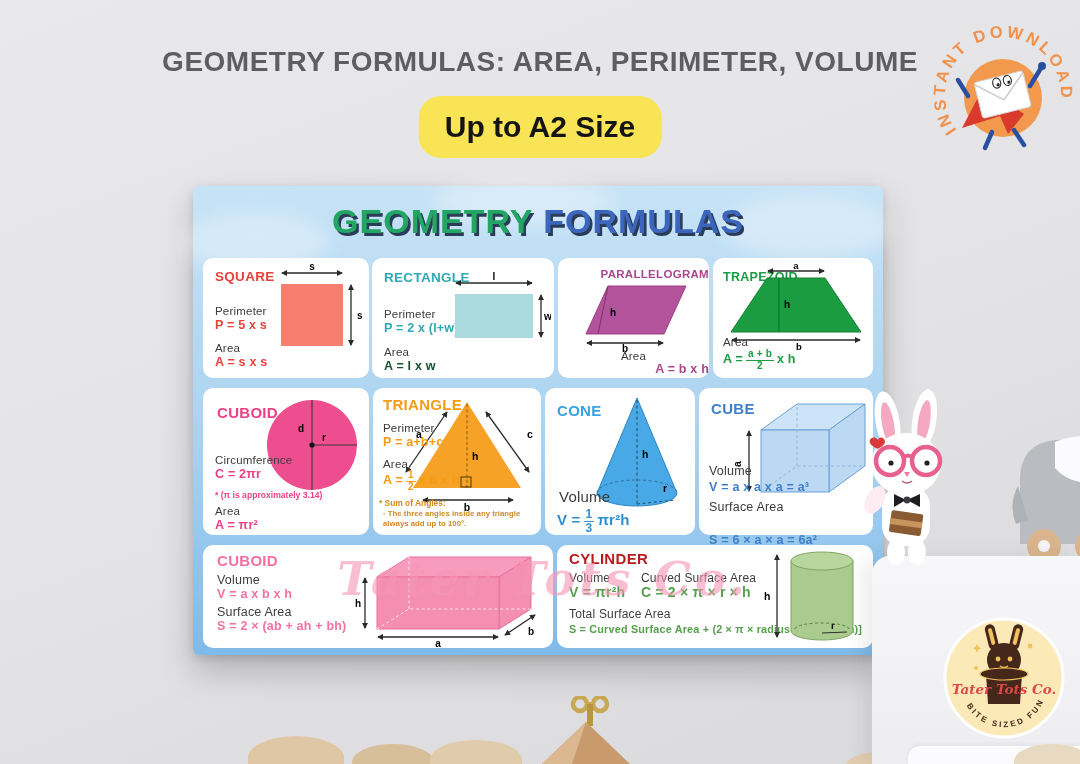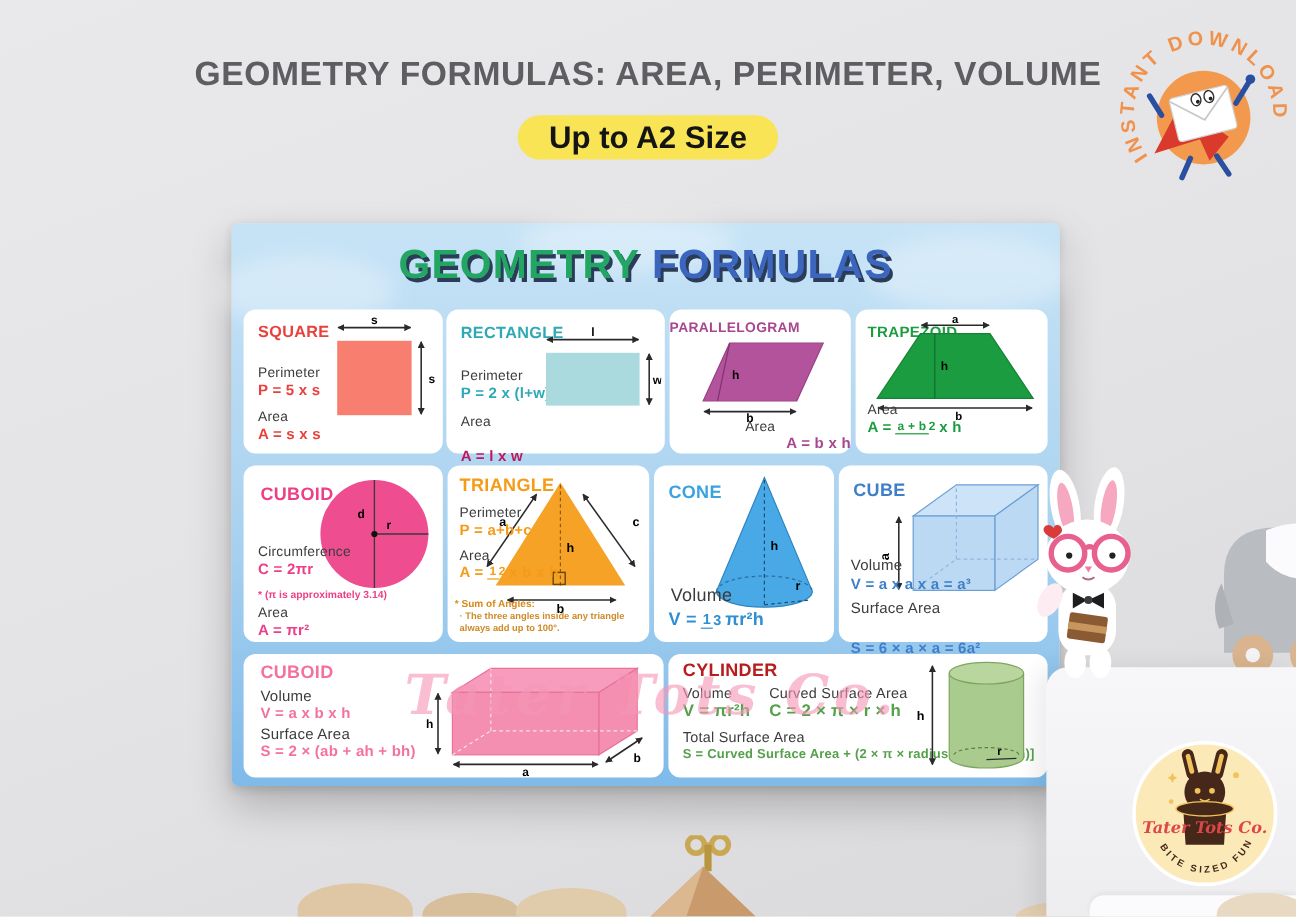--- a/index.html
+++ b/index.html
@@ -5,43 +5,43 @@
   * { margin:0; padding:0; box-sizing:border-box; }
   html,body { width:1080px; height:764px; }
   body { font-family:"Liberation Sans", sans-serif; overflow:hidden; }
   .scene { position:relative; width:1080px; height:764px;
            background:linear-gradient(160deg,#e9e9eb 0%,#e3e3e5 55%,#d9d9db 100%); overflow:hidden; }
 
   
   .listing-title { position:absolute; top:46px; left:0; width:100%; text-align:center;
     font-size:28px; font-weight:800; letter-spacing:.5px; color:#5e5e62; }
   .size-pill { position:absolute; top:96px; left:50%; transform:translateX(-50%);
-    background:#f8e454; color:#141414; font-size:26px; font-weight:800;
-    padding:3px 26px; border-radius:22px; }
+    background:#f8e454; color:#141414; font-size:30px; font-weight:800;
+    padding:14px 26px; border-radius:22px; }
 
   
   .dl-badge { position:absolute; left:928px; top:16px; width:150px; height:150px; }
 
   
   .poster { position:absolute; left:193px; top:186px; width:690px; height:469px;
     background:linear-gradient(180deg,#c7e3f6 0%,#a9d2f0 55%,#7fbae9 100%);
     border-radius:6px; box-shadow:0 16px 34px rgba(0,0,0,.22), 0 3px 8px rgba(0,0,0,.12); }
   .cloud { position:absolute; background:#fff; opacity:.32; filter:blur(9px); border-radius:50%; }
   .poster-title { position:absolute; top:16px; left:0; width:100%; text-align:center;
     font-size:34px; font-weight:800; letter-spacing:1px;
     text-shadow:2.5px 3px 0 #2b3c59; }
   .pt-geo { color:#23a663; } .pt-for { color:#3c66bd; }
 
   .card { position:absolute; background:#fff; border-radius:10px; z-index:1; }
   .card .c-title { position:absolute; font-weight:800; letter-spacing:.3px; }
   .card .lbl { position:absolute; font-size:11.5px; color:#3c3c3e; letter-spacing:.2px; }
   .card .frm { position:absolute; font-size:12.5px; font-weight:800; letter-spacing:.2px; white-space:nowrap; }
   .card .note { position:absolute; font-weight:700; }
   .card svg { position:absolute; pointer-events:none; }
-  .frac { display:inline-flex; align-items:center; line-height:1.05;
+  .frac { display:inline-flex; flex-direction:column; align-items:center; line-height:1.05;
           vertical-align:middle; margin:0 3px; font-size:.8em; }
   .fnum { border-bottom:1.5px solid currentColor; padding:0 2px; }
 
   
   .watermark { position:absolute; left:70px; top:366px; width:560px; text-align:center; z-index:3;
     font-family:"DejaVu Serif", serif; font-style:italic; font-weight:700; font-size:46px;
     color:rgba(246,150,180,.62); letter-spacing:4px; pointer-events:none; }
 
   
   .shelf { position:absolute; left:872px; top:556px; width:208px; height:208px; z-index:2;
@@ -120,32 +120,32 @@
         <line x1="80" y1="21" x2="80" y2="81" stroke="#2a2a2a" stroke-width="1.3" marker-start="url(#ah)" marker-end="url(#ah)"></line>
         <text x="86" y="55" font-size="10" font-weight="bold">s</text>
       </svg>
     </div>
 
     <div class="card" style="left:179px;top:72px;width:182px;height:120px">
       <div class="c-title" style="left:12px;top:12px;font-size:13.5px;color:#2fa9b6">RECTANGLE</div>
       <div class="lbl" style="left:12px;top:50px">Perimeter</div>
       <div class="frm" style="left:12px;top:63px;color:#2fa9b6">P =  2 x (l+w)</div>
       <div class="lbl" style="left:12px;top:88px">Area</div>
-      <div class="frm" style="left:12px;top:115px;color:#be185d">A =  l x w</div>
+      <div class="frm" style="left:12px;top:101px;color:#14532d">A =  l x w</div>
       <svg style="right:3px;top:14px" width="102" height="80" viewBox="0 0 102 80">
         <rect x="6" y="22" width="78" height="44" fill="#abdade"></rect>
         <line x1="7" y1="11" x2="83" y2="11" stroke="#2a2a2a" stroke-width="1.3" marker-start="url(#ah)" marker-end="url(#ah)"></line>
         <text x="45" y="8" font-size="10" font-weight="bold" text-anchor="middle">l</text>
         <line x1="92" y1="23" x2="92" y2="65" stroke="#2a2a2a" stroke-width="1.3" marker-start="url(#ah)" marker-end="url(#ah)"></line>
         <text x="95" y="48" font-size="10" font-weight="bold">w</text>
       </svg>
     </div>
 
     <div class="card" style="left:365px;top:72px;width:151px;height:120px">
-      <div class="c-title" style="left:0;top:10px;width:100%;text-align:left;font-size:11.5px;color:#a8478f">PARALLELOGRAM</div>
+      <div class="c-title" style="left:0;top:10px;width:100%;text-align:right;font-size:11.5px;color:#a8478f">PARALLELOGRAM</div>
       <svg style="left:12px;top:24px" width="128" height="70" viewBox="0 0 128 70">
         <polygon points="38,4 116,4 94,52 16,52" fill="#b3539b" stroke="#9a3f85"></polygon>
         <line x1="38" y1="4" x2="28" y2="52" stroke="#7e3370" stroke-width="1"></line>
         <text x="40" y="34" font-size="10" font-weight="bold">h</text>
         <line x1="17" y1="61" x2="93" y2="61" stroke="#2a2a2a" stroke-width="1.3" marker-start="url(#ah)" marker-end="url(#ah)"></line>
         <text x="55" y="70" font-size="10" font-weight="bold" text-anchor="middle">b</text>
       </svg>
       <div class="lbl" style="left:0;top:92px;width:100%;text-align:center">Area</div>
       <div class="frm" style="left:0;top:104px;width:100%;text-align:right;color:#a8478f">A = b x h</div>
     </div>

